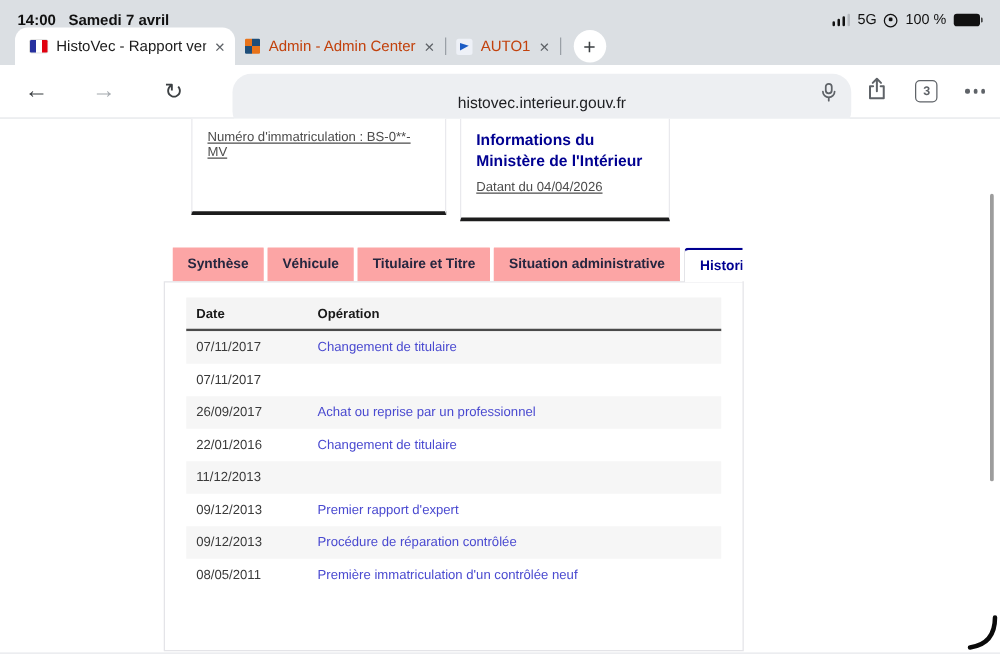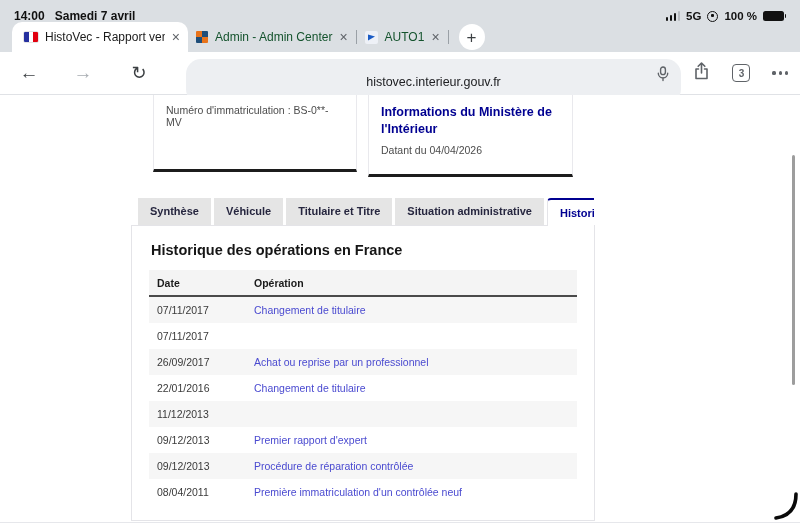--- a/index.html
+++ b/index.html
@@ -16,41 +16,41 @@
   .statusbar { position:absolute; top:0; left:0; right:0; height:22px;
     display:flex; align-items:center; justify-content:space-between; padding:16px 14px; }
   .sb-left { display:flex; align-items:baseline; gap:10px; }
   .sb-time { font-size:12px; font-weight:bold; color:#111; }
   .sb-date { font-size:12px; font-weight:bold; color:#111; }
   .sb-right { display:flex; align-items:center; gap:6px; }
   .signal { display:flex; align-items:flex-end; gap:1.5px; height:10px; }
   .signal i { display:block; width:2.5px; background:#111; border-radius:1px; }
   .signal i:nth-child(1){height:4px;} .signal i:nth-child(2){height:6px;}
   .signal i:nth-child(3){height:8px;} .signal i:nth-child(4){height:10px; background:#b6babf;}
-  .sb-net { font-size:11.5px; font-weight:bold; color:#111; }
+  .sb-net { font-size:11.5px; font-weight:normal; color:#111; }
   .rotlock { width:11px; height:11px; border:1.5px solid #111; border-radius:50%; position:relative; }
   .rotlock::after { content:""; position:absolute; left:2.5px; top:2.5px; width:3px; height:3px; background:#111; border-radius:1px; }
-  .sb-batt-pct { font-size:11.5px; font-weight:bold; color:#111; }
+  .sb-batt-pct { font-size:11.5px; font-weight:normal; color:#111; }
   .battery { display:flex; align-items:center; }
   .batt-body { width:21px; height:10.5px; background:#111; border-radius:2.5px; }
   .batt-nub { width:1.5px; height:4px; background:#111; border-radius:0 1px 1px 0; margin-left:0.5px; }
 
   
   .tabstrip { position:absolute; top:22px; left:0; right:0; height:30px; }
   .btab-active { position:absolute; left:12px; top:0; width:176px; height:30px;
     background:#ffffff; border-radius:10px 10px 0 0;
     display:flex; align-items:center; padding:0 8px 0 12px; gap:7px; }
   .btab-title { flex:1; font-size:12px; color:#1b1b1b; white-space:nowrap; overflow:hidden; }
   .btab-close { font-size:14px; color:#5f6368; line-height:1; cursor:default; }
   .flag { width:14px; height:10px; flex:0 0 14px; border-radius:1px;
     background:linear-gradient(to right,#26309f 0 33%,#ffffff 33% 66%,#e1000f 66% 100%);
     box-shadow:0 0 0 0.5px #c9c9c9; }
   .btabs-rest { position:absolute; left:196px; top:0; height:30px; display:flex; align-items:center; }
   .btab-inactive { display:flex; align-items:center; gap:7px; height:30px; }
-  .btab-inactive .t { font-size:12px; color:#14532d; white-space:nowrap; }
+  .btab-inactive .t { font-size:12px; color:#c2410c; white-space:nowrap; }
   .btab-inactive .x { font-size:14px; color:#5f6368; line-height:1; }
   .tab-sep { width:1px; height:14px; background:#9aa0a6; margin:0 8px; }
   .admin-grid { width:12px; height:12px; border-radius:1px;
     background:conic-gradient(#1f4e79 0 25%, #e8731a 25% 50%, #1f4e79 50% 75%, #e8731a 75% 100%); }
   .auto1-ic { width:13px; height:13px; border-radius:2px; background:#eef1f7;
     display:flex; align-items:center; justify-content:center; }
   .auto1-tri { width:0; height:0; border-left:7px solid #1a5bc4;
     border-top:3.5px solid transparent; border-bottom:3.5px solid transparent; transform:skewY(-8deg); }
   .newtab { width:26px; height:26px; border-radius:50%; background:#ffffff; margin-left:2px;
     display:flex; align-items:center; justify-content:center;
@@ -73,28 +73,28 @@
     display:flex; align-items:center; justify-content:center; font-size:10px; font-weight:bold; color:#5f6368; }
   .dots { display:flex; gap:3px; }
   .dots i { width:3.2px; height:3.2px; border-radius:50%; background:#5f6368; display:block; }
 
   
   .content { position:absolute; top:95px; left:0; width:800px; height:430px; background:#ffffff; }
 
   .card { position:absolute; background:#ffffff; border-left:1px solid #e9e9ed; border-right:1px solid #e9e9ed;
     border-bottom:3px solid #1c1c1c; padding:9px 12px 0 12px; }
   .card1 { left:153px; top:0; width:204px; height:77px; }
-  .card2 { left:368px; top:0; width:205px; height:82px; }
+  .card2 { left:368px; top:0; width:168px; height:82px; }
   .card-title { font-size:12.5px; font-weight:bold; color:#000091; line-height:1.35; margin-bottom:6px; }
-  .card-text { font-size:10.5px; color:#4c4c4c; }
+  .card-text { font-size:10.5px; color:#4c4c4c;text-decoration:underline; }
 
   .dsfr-tabs { position:absolute; left:138px; top:103px; width:456px; height:28px;
     display:flex; align-items:flex-end; gap:3px; overflow:hidden; }
   .dtab { flex:0 0 auto; height:31px; display:flex; align-items:center; padding:0 12px;
-    background:#e5e5e5; border-radius:4px 4px 0 0; font-size:11px; font-weight:bold; color:#26263f;
+    background:#fca5a5; border-radius:4px 4px 0 0; font-size:11px; font-weight:bold; color:#26263f;
     white-space:nowrap; }
   .dtab.active { height:28px; background:#ffffff; color:#000091;
     border:1px solid #e4e4e8; border-bottom:none; border-top:2px solid #000091; position:relative; z-index:2; }
 
   .panel { position:absolute; left:131px; top:130px; width:464px; height:296px;
     background:#ffffff; border:1px solid #e4e4e8; }
   .section-title { margin:16px 0 0 19px; font-size:14.5px; font-weight:bold; color:#161616; }
 
   .htable { margin:12px 17px 0 17px; }
   .thead { display:flex; align-items:center; height:27px; background:#f4f4f4;
@@ -210,21 +210,20 @@
   <div class="dsfr-tabs">
     <div class="dtab">Synthèse</div>
     <div class="dtab">Véhicule</div>
     <div class="dtab">Titulaire et Titre</div>
     <div class="dtab">Situation administrative</div>
     <div class="dtab active">Historique</div>
 
   </div>
 
   <div class="panel">
-    <div class="section-title">Historique des opérations en France</div>
     <div class="htable">
       <div class="thead">
         <span class="th col-date">Date</span>
         <span class="th col-op">Opération</span>
       </div>
       <div class="trow">
         <span class="td-date col-date">07/11/2017</span>
         <a class="td-op col-op">Changement de titulaire</a>
       </div>
       <div class="trow">
@@ -243,21 +242,21 @@
       </div>
       <div class="trow">
         <span class="td-date col-date">09/12/2013</span>
         <a class="td-op col-op">Premier rapport d'expert</a>
       </div>
       <div class="trow">
         <span class="td-date col-date">09/12/2013</span>
         <a class="td-op col-op">Procédure de réparation contrôlée</a>
       </div>
       <div class="trow">
-        <span class="td-date col-date">08/04/2011</span>
+        <span class="td-date col-date">08/05/2011</span>
         <a class="td-op col-op">Première immatriculation d'un contrôlée neuf</a>
       </div>
     </div>
   </div>
 </div>
 
 <div class="scrollbar"></div>
 
 <svg class="pen-stroke" width="30" height="34" viewBox="0 0 30 34">
   <path d="M26 5 C26 18 20 27 6 29" fill="none" stroke="#0a0a0a" stroke-width="3.6" stroke-linecap="round"></path>

